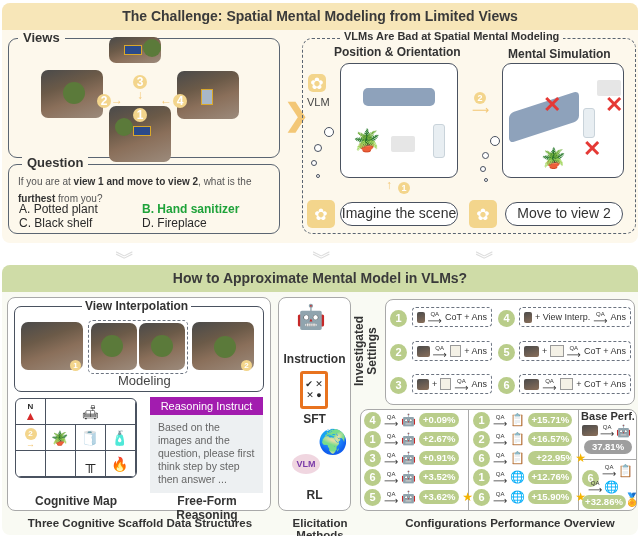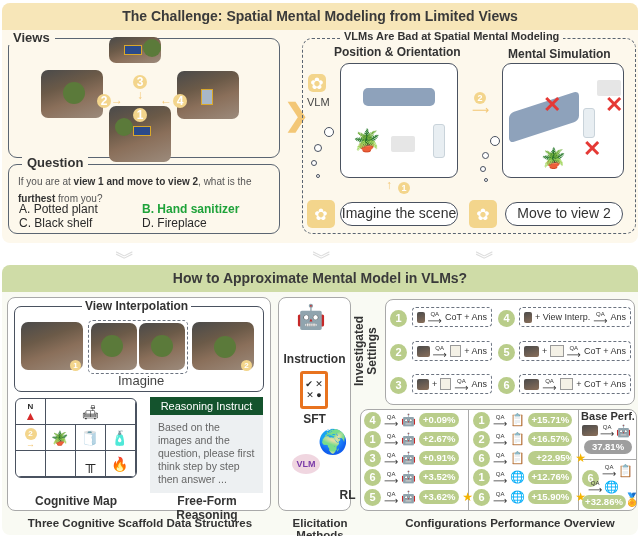--- a/index.html
+++ b/index.html
@@ -30,42 +30,42 @@
   .sofa { background: #8ea2bb; border-radius: 5px; }
   .xmark { color: #e53935; font-size: 22px; font-weight: bold; line-height: 22px; }
   
   .bottom-section { left: 2px; top: 265px; width: 636px; height: 270px; background: #f9faf3; border-radius: 8px; }
   .bottom-title { left: 2px; top: 265px; width: 636px; height: 27px; background: #cfdca7; border-radius: 8px 8px 0 0; text-align: center; font-size: 14px; font-weight: bold; line-height: 27px; color: #3a3a3a; }
   .panel { background: #fff; border: 1.2px solid #a9a9a9; border-radius: 8px; }
   .interp-box { left: 14px; top: 306px; width: 250px; height: 86px; border: 1.5px solid #4a5260; border-radius: 7px; }
   .dash-box { border: 1.5px dashed #6b7380; border-radius: 5px; }
   .map-grid { left: 15px; top: 398px; width: 122px; height: 80px; border: 1.5px solid #4a5260; border-radius: 6px; display: grid; grid-template-columns: repeat(4, 1fr); grid-template-rows: repeat(3, 1fr); overflow: hidden; }
   .map-cell { border-right: 1px solid #4a5260; border-bottom: 1px solid #4a5260; display: flex; align-items: center; justify-content: center; font-size: 14px; }
-  .reason-head { left: 150px; top: 397px; width: 113px; height: 18px; background: #14532d; color: #fff; font-size: 11px; text-align: center; line-height: 18px; }
+  .reason-head { left: 150px; top: 397px; width: 113px; height: 18px; background: #a21caf; color: #fff; font-size: 11px; text-align: center; line-height: 18px; }
   .reason-body { left: 150px; top: 415px; width: 113px; height: 78px; background: #edf0f2; color: #666; font-size: 10.5px; line-height: 13px; padding: 6px 8px; }
   .caption { font-size: 12px; font-weight: bold; color: #333; text-align: center; }
   .setting-badge { width: 17px; height: 17px; border-radius: 50%; background: #b9cd8a; color: #fff; font-size: 11px; text-align: center; line-height: 17px; font-weight: bold; }
   .setting-box { border: 1.2px dashed #6b7380; border-radius: 4px; height: 20px; display: flex; align-items: center; gap: 3px; padding: 0 4px; font-size: 9px; color: #333; white-space: nowrap; }
   .thumb { width: 16px; height: 11px; border-radius: 2px; background: linear-gradient(160deg, #4a4a4a, #8a6f5a); display: inline-block; }
   .mapthumb { width: 14px; height: 12px; background: #f4f1e6; border: 1px solid #999; display: inline-block; }
   .qa-arrow { display: inline-flex; flex-direction: column; align-items: center; font-size: 6px; line-height: 6px; color: #333; }
   .qa-arrow::after { content: "⟶"; font-size: 10px; line-height: 7px; }
   .perf-pill { background: #b9cd8a; color: #fff; font-size: 9.5px; border-radius: 8px; height: 14px; line-height: 14px; text-align: center; width: 40px; font-weight: bold; }
   .perf-row { position: absolute; display: flex; align-items: center; gap: 3px; height: 16px; }
   .icon-glyph { font-size: 12px; line-height: 12px; }
   .star { color: #f4b400; font-size: 12px; }
 </style>
 </head>
 <body>
 
 <div class="abs top-section"></div>
 <div class="abs top-title">The Challenge: Spatial Mental Modeling from Limited Views</div>
 
 <div class="abs views-box"></div>
-<div class="abs box-label" style="left:8px;top:30px;">Views</div>
+<div class="abs box-label" style="left:18px;top:30px;">Views</div>
 
 <div class="abs photo" style="left:109px;top:37px;width:52px;height:26px;">
   <div class="box" style="left:15px;top:8px;"></div>
     <div class="plant" style="left:34px;top:2px;"></div>
 </div>
 <div class="abs photo" style="left:41px;top:70px;width:62px;height:48px;">
   <div class="plant" style="left:22px;top:12px;width:22px;height:22px;"></div>
 </div>
 <div class="abs photo" style="left:177px;top:71px;width:62px;height:48px;">
   <div class="box" style="left:24px;top:18px;width:12px;height:16px;background:#a8b7c8;"></div>
@@ -150,21 +150,21 @@
 <div class="abs sub-head" style="left:82px;top:299px;background:#fff;padding:0 3px;">View Interpolation</div>
 <div class="abs photo" style="left:21px;top:322px;width:62px;height:48px;"></div>
 <div class="abs num-circle" style="left:70px;top:360px;width:11px;height:11px;line-height:11px;font-size:8px;">1</div>
 <div class="abs dash-box" style="left:88px;top:320px;width:100px;height:54px;"></div>
 <div class="abs photo" style="left:91px;top:323px;width:46px;height:47px;">
     <div class="plant" style="left:10px;top:12px;width:22px;height:22px;"></div>
   </div>
 <div class="abs photo" style="left:139px;top:323px;width:46px;height:47px;">
     <div class="plant" style="left:12px;top:12px;width:22px;height:22px;"></div>
   </div>
-<div class="abs" style="left:118px;top:373px;font-size:13px;color:#444;">Imagine</div>
+<div class="abs" style="left:118px;top:373px;font-size:13px;color:#444;">Modeling</div>
 <div class="abs photo" style="left:192px;top:322px;width:62px;height:48px;">
     <div class="plant" style="left:22px;top:14px;width:22px;height:22px;"></div>
   </div>
 <div class="abs num-circle" style="left:241px;top:360px;width:11px;height:11px;line-height:11px;font-size:8px;">2</div>
 
 <div class="abs map-grid">
   <div class="map-cell" style="flex-direction:column;font-size:8px;font-weight:bold;">
       <span>N</span>
       <span style="color:#d62b2b;font-size:12px;line-height:10px;">▲</span>
     </div>
@@ -188,21 +188,21 @@
 <div class="abs caption" style="left:145px;top:494px;width:124px;">Free-Form Reasoning</div>
 <div class="abs caption" style="left:8px;top:517px;width:264px;font-size:11.5px;">Three Cognitive Scaffold Data Structures</div>
 
 <div class="abs panel" style="left:278px;top:297px;width:73px;height:214px;"></div>
 <div class="abs" style="left:296px;top:303px;font-size:24px;color:#555;">🤖</div>
 <div class="abs caption" style="left:280px;top:352px;width:69px;">Instruction</div>
 <div class="abs" style="left:300px;top:371px;width:28px;height:38px;background:#fff;border:3px solid #e8731f;border-radius:3px;font-size:9px;text-align:center;line-height:11px;padding-top:5px;">✔ ✕<br>✕ ●</div>
 <div class="abs caption" style="left:280px;top:412px;width:69px;">SFT</div>
 <div class="abs" style="left:318px;top:428px;font-size:24px;">🌍</div>
 <div class="abs" style="left:292px;top:454px;width:28px;height:20px;border-radius:50%;background:#f0d6e0;color:#7a3aa8;font-size:9px;font-weight:bold;text-align:center;line-height:20px;">VLM</div>
-<div class="abs caption" style="left:280px;top:488px;width:69px;margin-left:33px;">RL</div>
+<div class="abs caption" style="left:280px;top:488px;width:69px;">RL</div>
 <div class="abs caption" style="left:268px;top:517px;width:104px;font-size:11.5px;">Elicitation Methods</div>
 
 <div class="abs" style="left:356px;top:300px;width:18px;height:104px;">
   <div style="position:absolute;left:-40px;top:38px;width:100px;transform:rotate(-90deg);font-size:12px;font-weight:bold;text-align:center;line-height:13px;color:#333;">Investigated Settings</div>
 </div>
 <div class="abs panel" style="left:385px;top:299px;width:250px;height:106px;"></div>
 
 <div class="abs setting-badge" style="left:390px;top:310px;">1</div>
 <div class="abs setting-box" style="left:412px;top:307px;width:80px;">
     <span class="thumb"></span>

